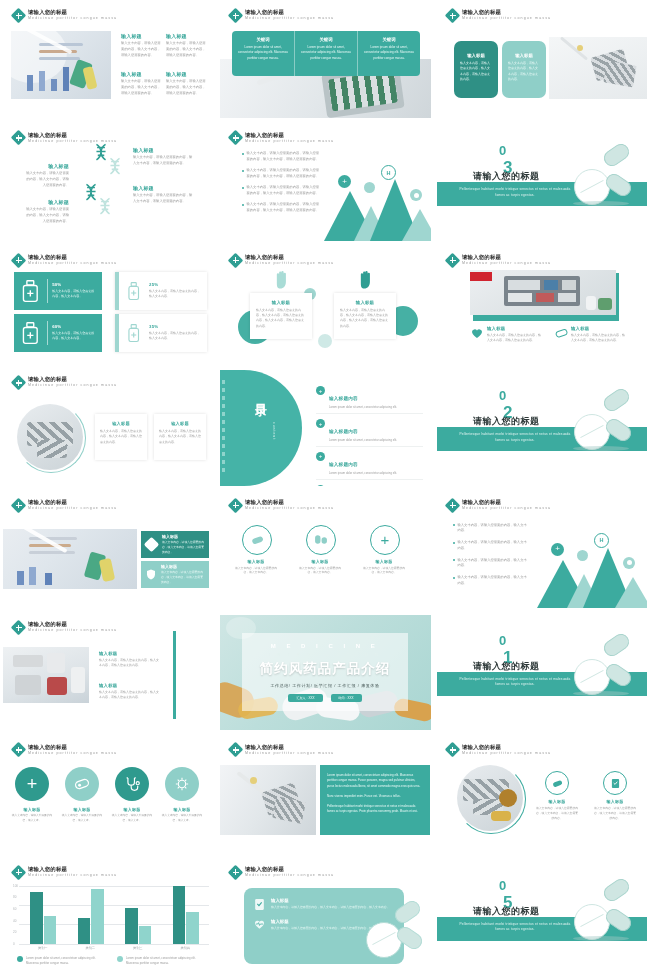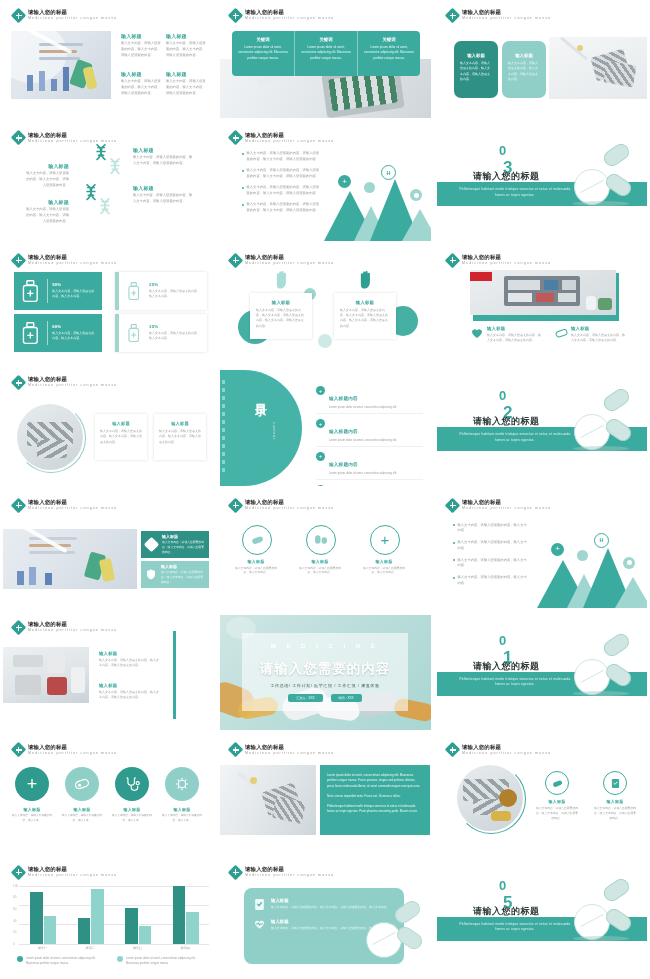--- a/index.html
+++ b/index.html
@@ -693,21 +693,21 @@
       <div class="blob" style="left:18px;top:84px;width:40px;height:18px;background:#e2b44f;border-radius:12px;transform:rotate(-10deg);opacity:.9;"></div>
       <div class="blob" style="left:62px;top:76px;width:46px;height:26px;background:#eef1f2;border-radius:14px;transform:rotate(-18deg);"></div>
       <div class="blob" style="left:96px;top:84px;width:44px;height:20px;background:#f4f6f7;border-radius:12px;transform:rotate(8deg);"></div>
       <div class="blob" style="left:138px;top:78px;width:40px;height:22px;background:#c9d2d6;border-radius:12px;transform:rotate(-14deg);"></div>
       <div class="blob" style="left:174px;top:86px;width:40px;height:18px;background:#d8a24e;border-radius:12px;transform:rotate(12deg);"></div>
       <div class="blob" style="left:6px;top:2px;width:30px;height:22px;background:rgba(255,255,255,.25);"></div>
     </div>
     <div class="ts-inner" style="left:22px;top:18px;width:166px;height:78px;"></div>
     <div class="ts-med" style="position:absolute;left:22px;top:28px;width:166px;">M E D I C I N E</div>
     <div class="ts-intro" style="position:absolute;left:22px;top:38px;width:166px;">I N T R O D U C T I O N</div>
-    <div class="ts-main" style="position:absolute;left:10px;top:45px;width:190px;">请输入您需要的内容</div>
+    <div class="ts-main" style="position:absolute;left:10px;top:45px;width:190px;">简约风药品产品介绍</div>
     <div class="ts-sub" style="position:absolute;left:22px;top:68px;width:166px;">工作总结/ 工作计划/ 医学汇报  / 工作汇报   / 康复体验</div>
     <div style="position:absolute;left:22px;top:79px;width:166px;text-align:center;display:flex;justify-content:center;gap:8px;">
       <span class="ts-btn">汇报人：XXX</span>
       <span class="ts-btn">时间：XXX</span>
     </div>
    </div>
   </div>
 
   <div class="slide">
    <div class="canvas sec">

